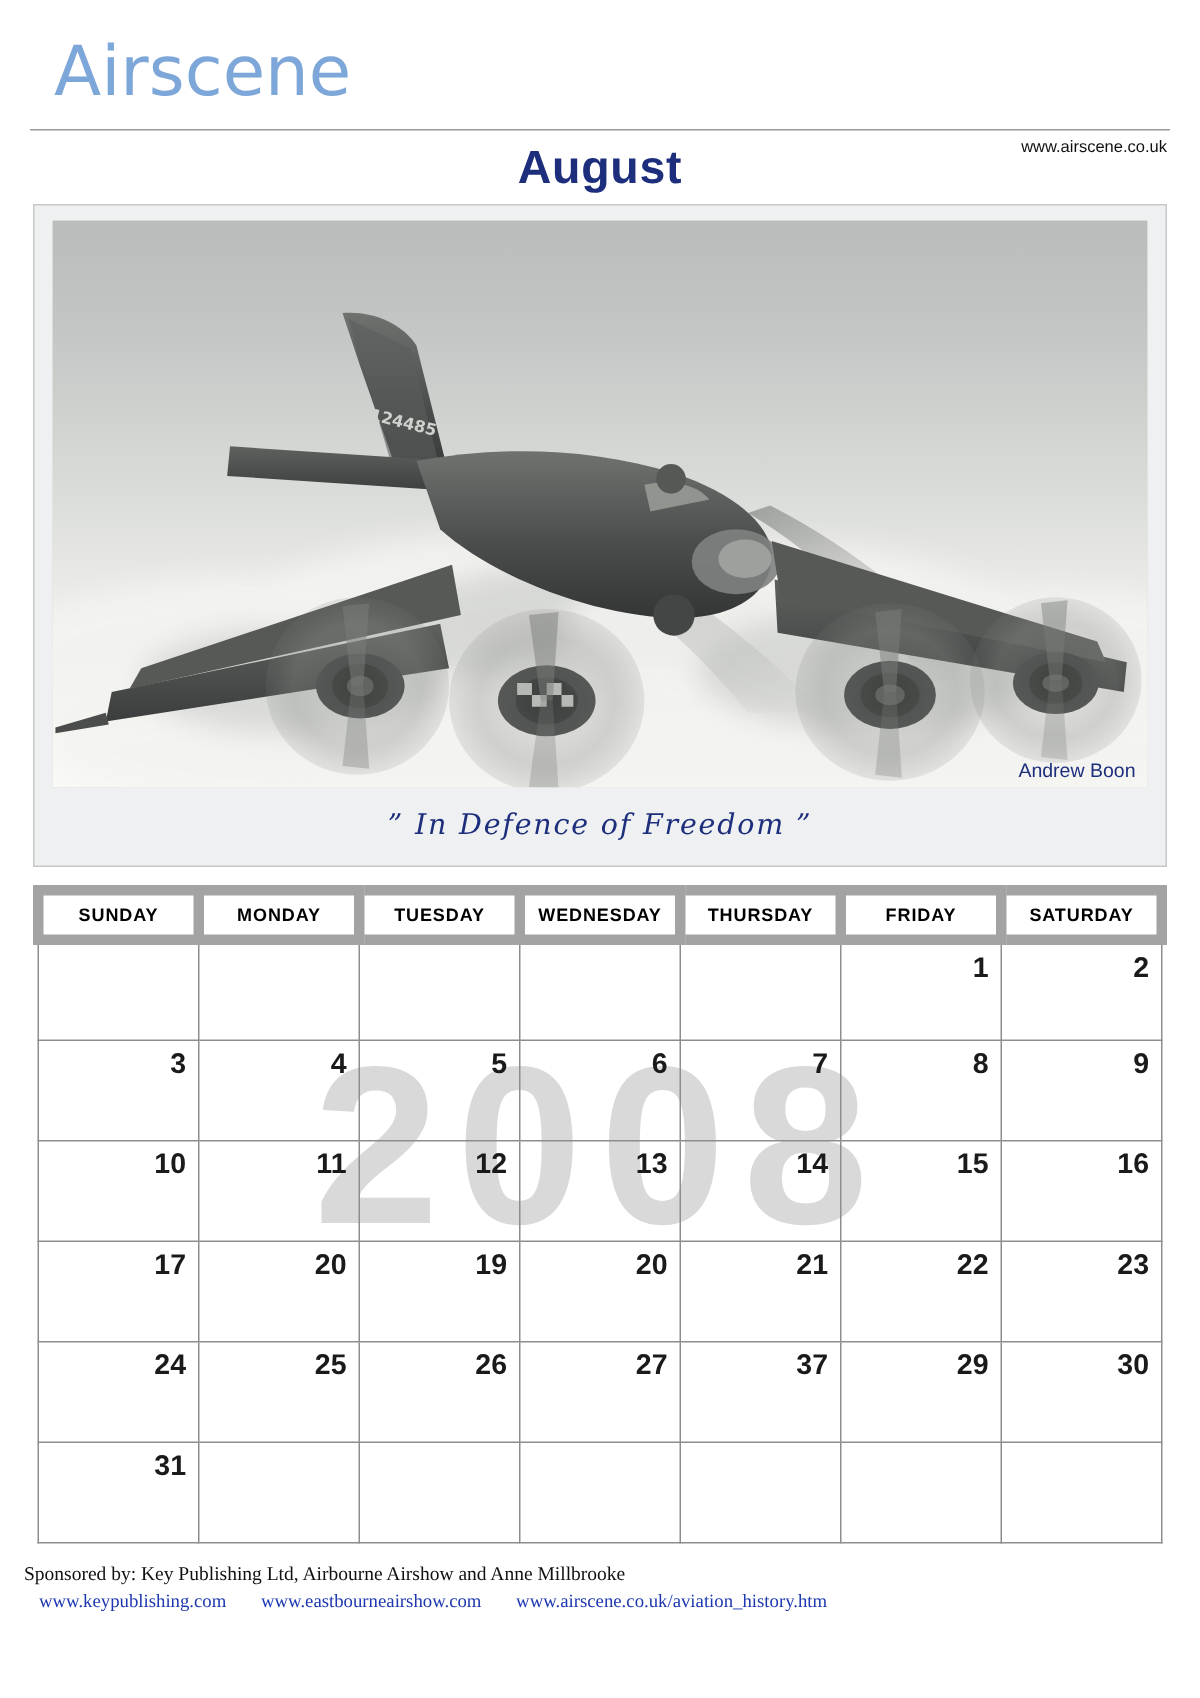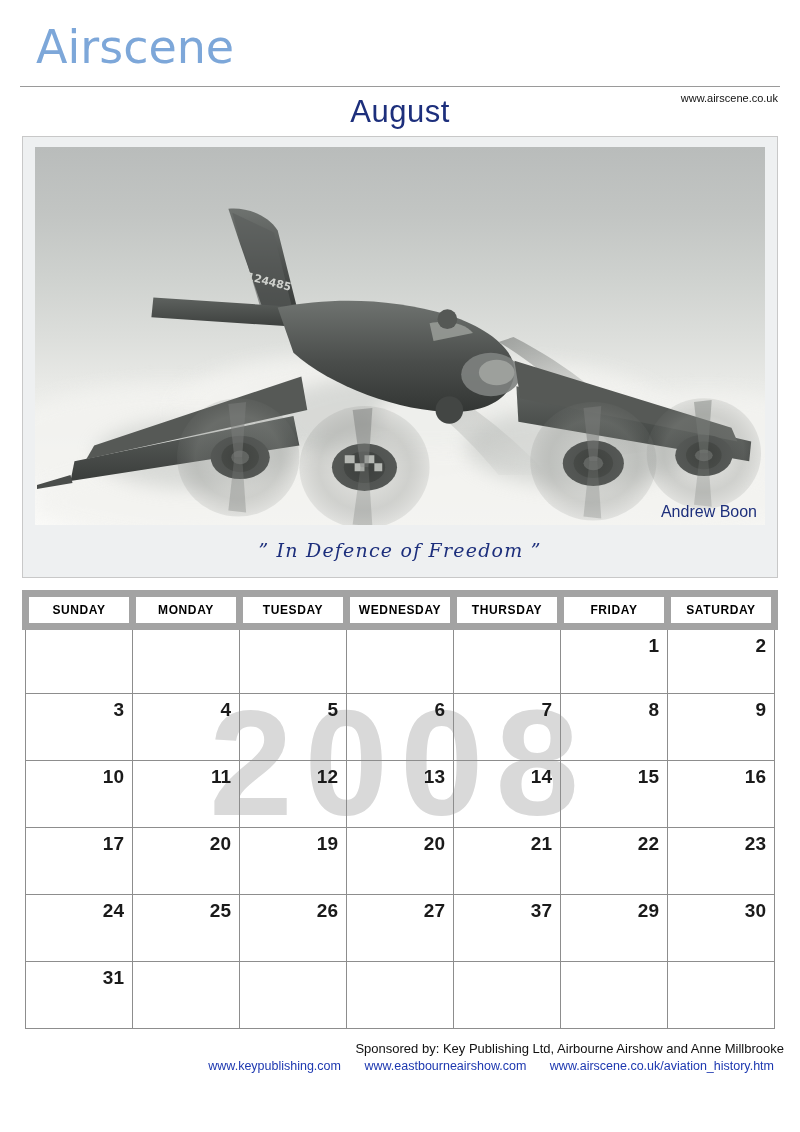--- a/index.html
+++ b/index.html
@@ -40,21 +40,21 @@
     text-align: right;
     padding: 5px 6px 0 0;
     font-size: 11px;
     color: #111;
   }
 
   
   .month-title {
     text-align: center;
     font-family: "Liberation Sans", sans-serif;
-    font-weight: normal;
+    font-weight: bold;
     font-size: 31px;
     color: #1d2f7c;
     margin-top: -10px;
     margin-bottom: 6px;
     letter-spacing: 0.5px;
   }
 
   
   .photo-panel {
     margin: 0 6px;
@@ -91,21 +91,21 @@
   }
   
   .plane {
     position: absolute;
     left: 0; top: 0; width: 100%; height: 100%;
   }
   .caption-credit {
     position: absolute;
     right: 20px;
     bottom: 56px;
-    font-size: 16px;
+    font-size: 13px;
     color: #1d2f7c;
     font-family: "Liberation Sans", sans-serif;
   }
   .caption-title {
     text-align: center;
     font-family: "DejaVu Serif", serif;
     font-style: italic;
     font-size: 19px;
     color: #1d2f7c;
     padding: 14px 0 10px 0;
@@ -156,22 +156,23 @@
     text-align: right;
     padding: 5px 8px 0 0;
     font-size: 19px;
     font-weight: bold;
     color: #1a1a1a;
     background: transparent;
   }
 
   
   .footer {
-    text-align: right;
+    text-align: left;
     margin-top: 12px;
+    font-family: Liberation Serif, serif;
   }
   .footer .sponsor {
     font-size: 13px;
     color: #111;
     margin-bottom: 3px;
   }
   .footer .links {
     font-size: 12.5px;
     color: #1d38b0;
   }

